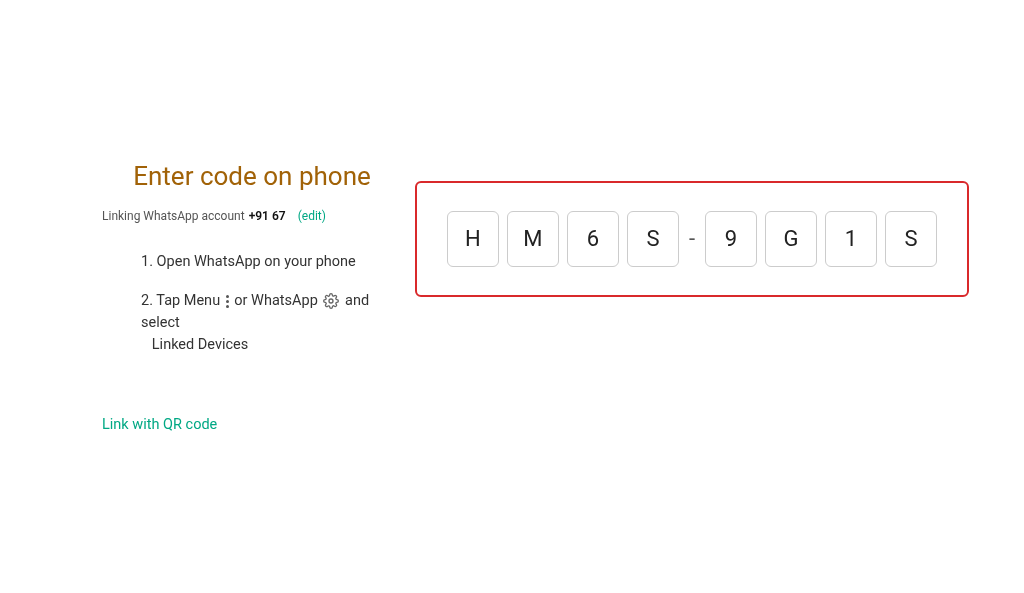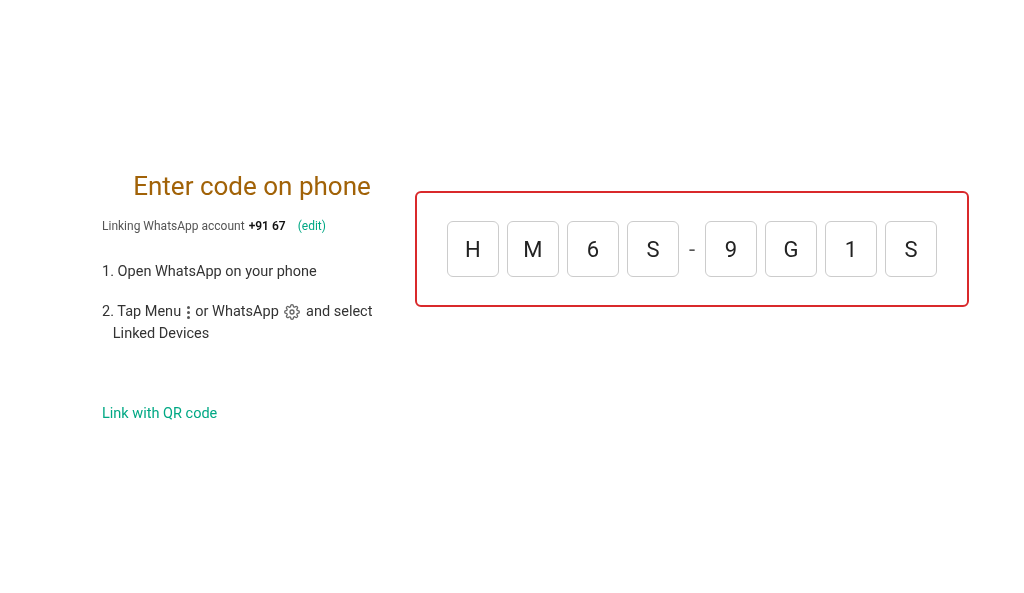--- a/index.html
+++ b/index.html
@@ -64,20 +64,21 @@
       text-decoration: none;
       text-align: center;
     }
 
     .steps-list {
       list-style: none;
       display: flex;
       flex-direction: column;
       gap: 18px;
       margin-bottom: 50px;
+      margin-left: 39px;
     }
 
     .step-item {
       font-size: 14.5px;
       color: #333;
       line-height: 1.5;
     }
 
     .menu-icon {
       display: inline-flex;

